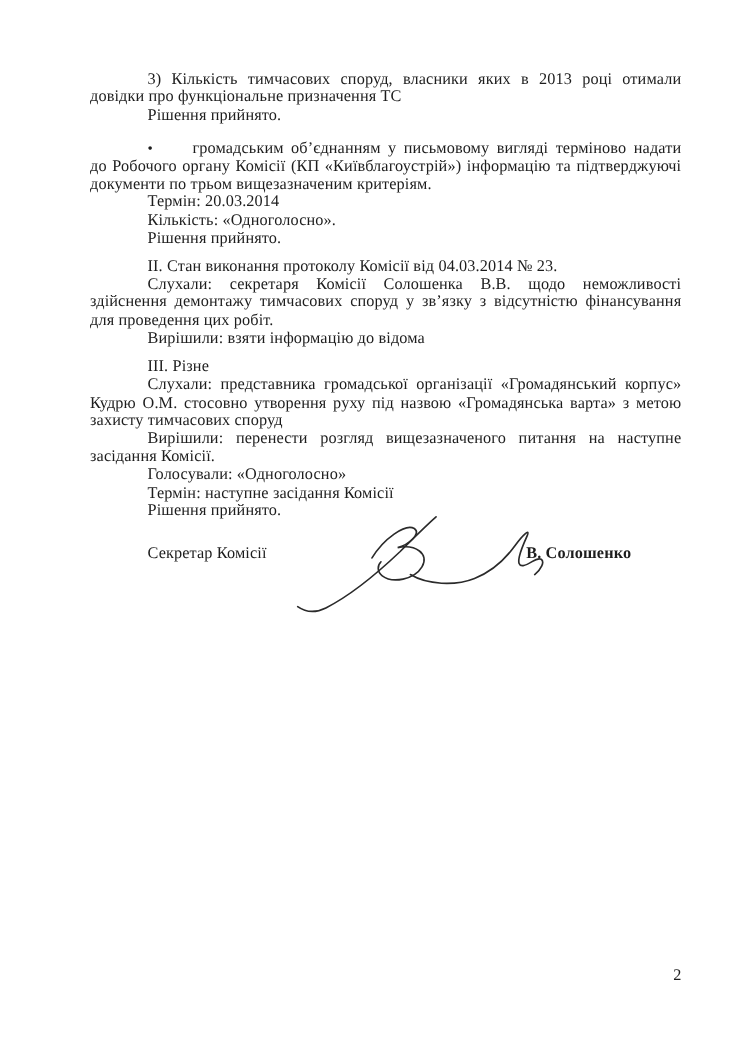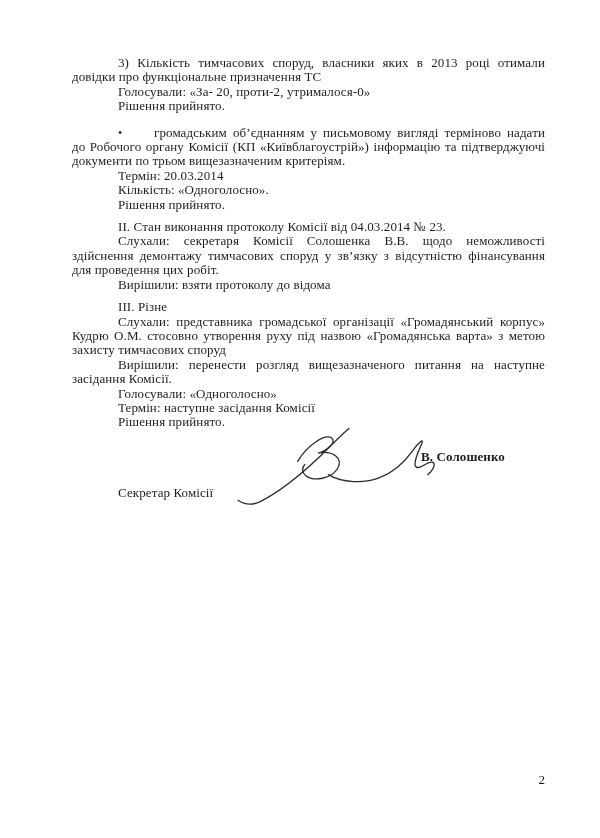--- a/index.html
+++ b/index.html
@@ -40,21 +40,20 @@
   }
   .sig-row {
     position: relative;
     margin-top: 20px;
     height: 90px;
   }
   .sig-role {
     position: absolute;
     left: 46px;
     top: 0;
-    margin-top: 36px;
   }
   .sig-name {
     position: absolute;
     left: 349px;
     top: 0;
     font-weight: bold;
   }
   .sig-script {
     position: absolute;
     left: 160px;
@@ -71,35 +70,34 @@
     font-size: 13px;
   }
 </style>
 </head>
 <body>
 
 <div class="page">
   <div class="doc">
 
     <p class="indent justify">3) Кількість тимчасових споруд, власники яких в 2013 році отимали довідки про функціональне призначення ТС</p>
-    <p class="indent">Голосували: «За- 20, проти-2, утрималося-0»</p>
     <p class="indent">Рішення прийнято.</p>
 
     <div class="gap-lg"></div>
 
     <p class="indent justify"><span class="bullet">•</span><span>громадським об’єднанням у письмовому вигляді терміново надати до Робочого органу Комісії (КП «Київблагоустрій») інформацію та підтверджуючі документи по трьом вищезазначеним критеріям.</span></p>
     <p class="indent">Термін: 20.03.2014</p>
     <p class="indent">Кількість: «Одноголосно».</p>
     <p class="indent">Рішення прийнято.</p>
 
     <div class="gap-sm"></div>
 
     <p class="indent"><span class="bold">II.</span> <span>Стан виконання протоколу Комісії від 04.03.2014 № 23.</span></p>
     <p class="indent justify">Слухали: секретаря Комісії Солошенка В.В. щодо неможливості здійснення демонтажу тимчасових споруд у зв’язку з відсутністю фінансування для проведення цих робіт.</p>
-    <p class="indent">Вирішили: взяти протоколу до відома</p>
+    <p class="indent">Вирішили: взяти інформацію до відома</p>
 
     <div class="gap-sm"></div>
 
     <p class="indent"><span class="bold">III.</span> <span>Різне</span></p>
     <p class="indent justify">Слухали: представника громадської організації «Громадянський корпус» Кудрю О.М. стосовно утворення руху під назвою «Громадянська варта» з метою захисту тимчасових споруд</p>
     <p class="indent justify">Вирішили: перенести розгляд вищезазначеного питання на наступне засідання Комісії.</p>
     <p class="indent">Голосували: «Одноголосно»</p>
     <p class="indent">Термін: наступне засідання Комісії</p>
     <p class="indent">Рішення прийнято.</p>
 

